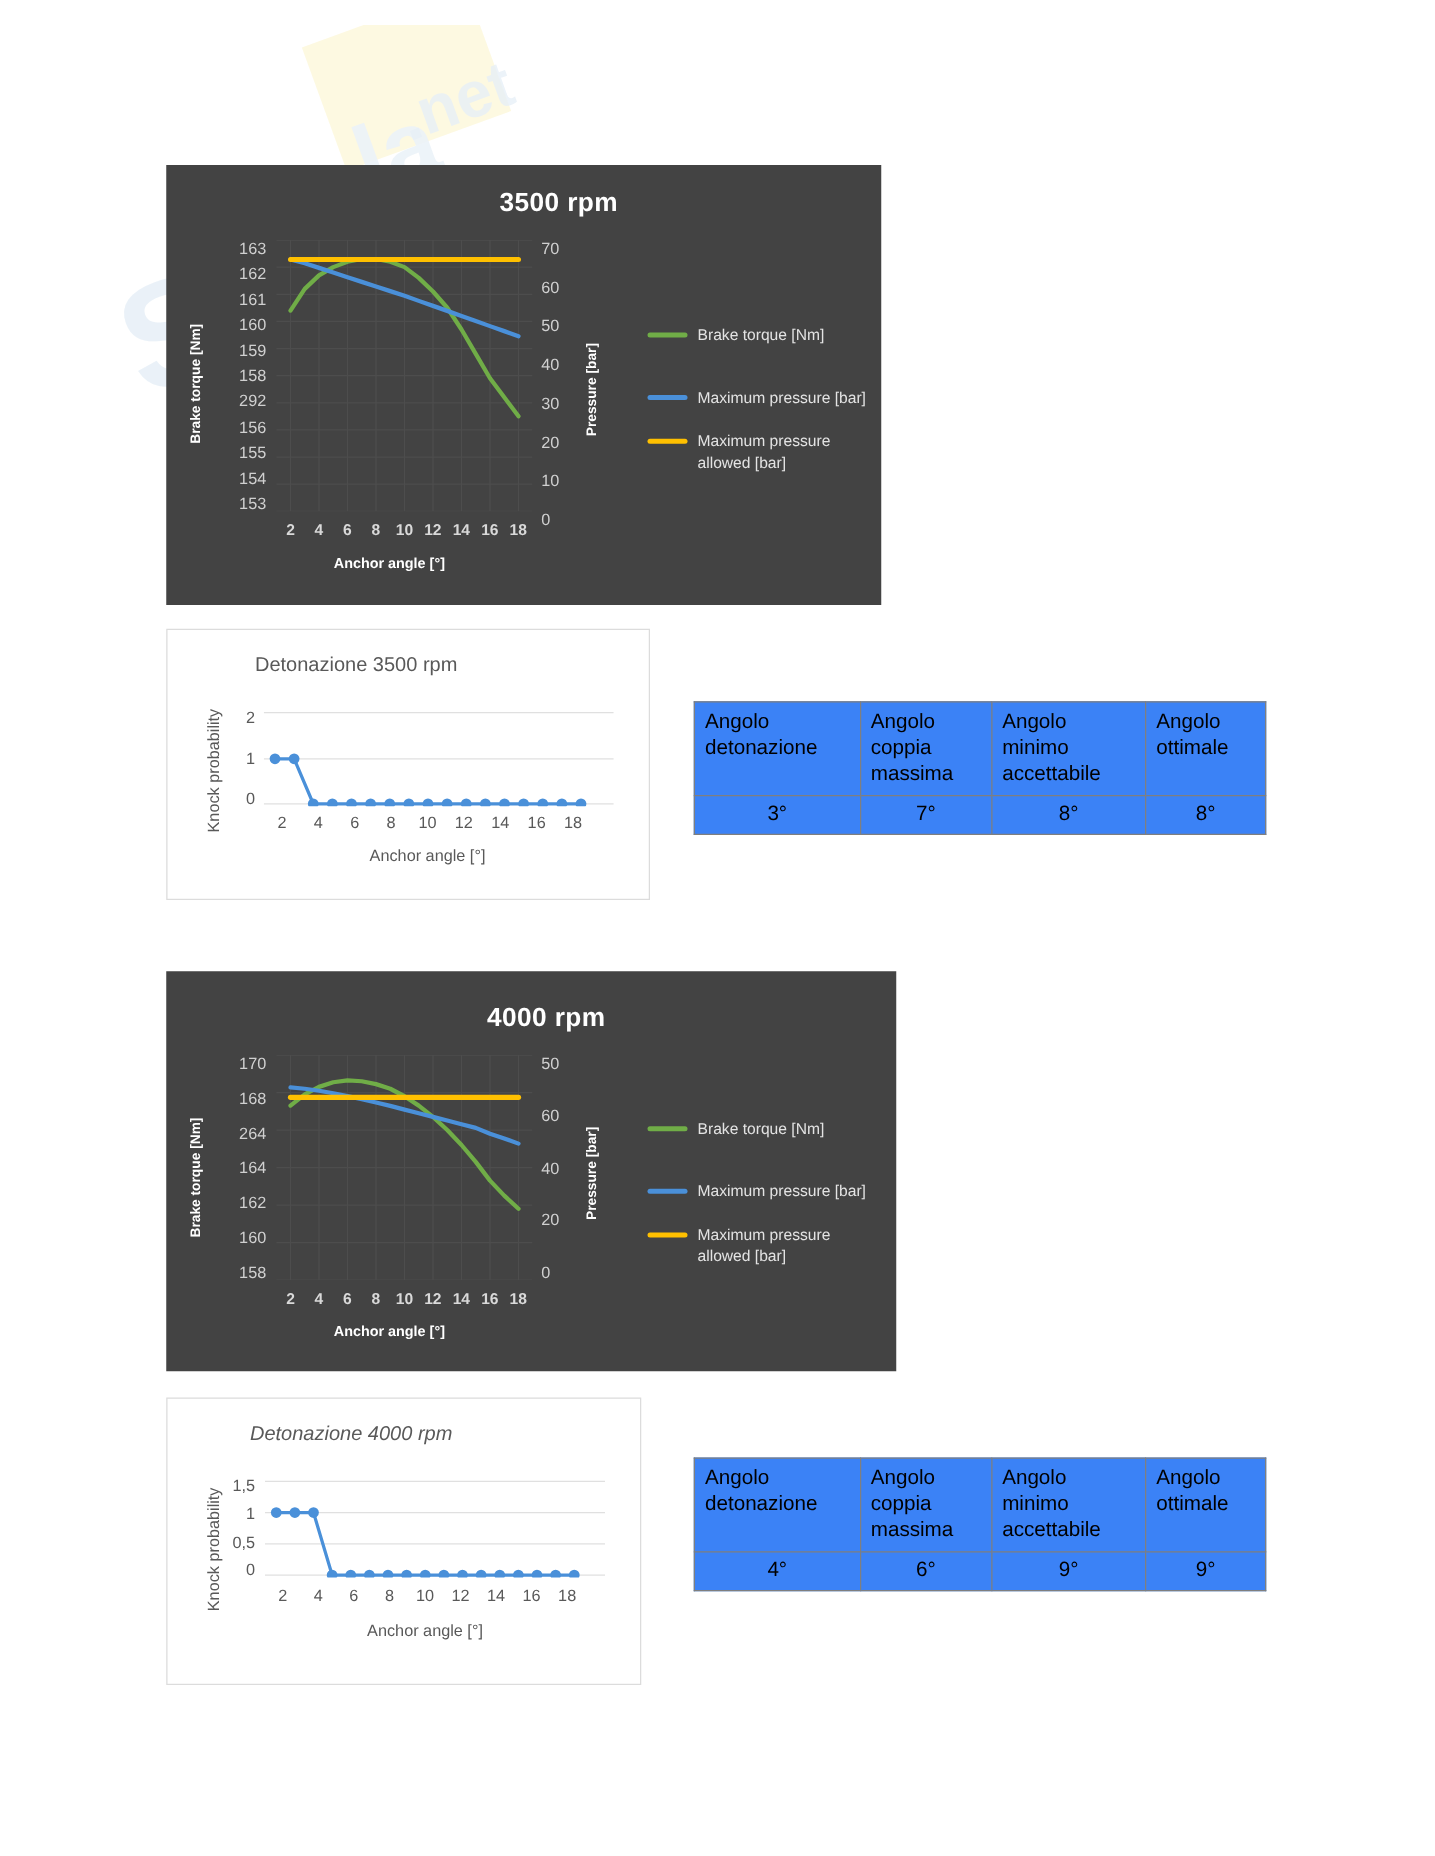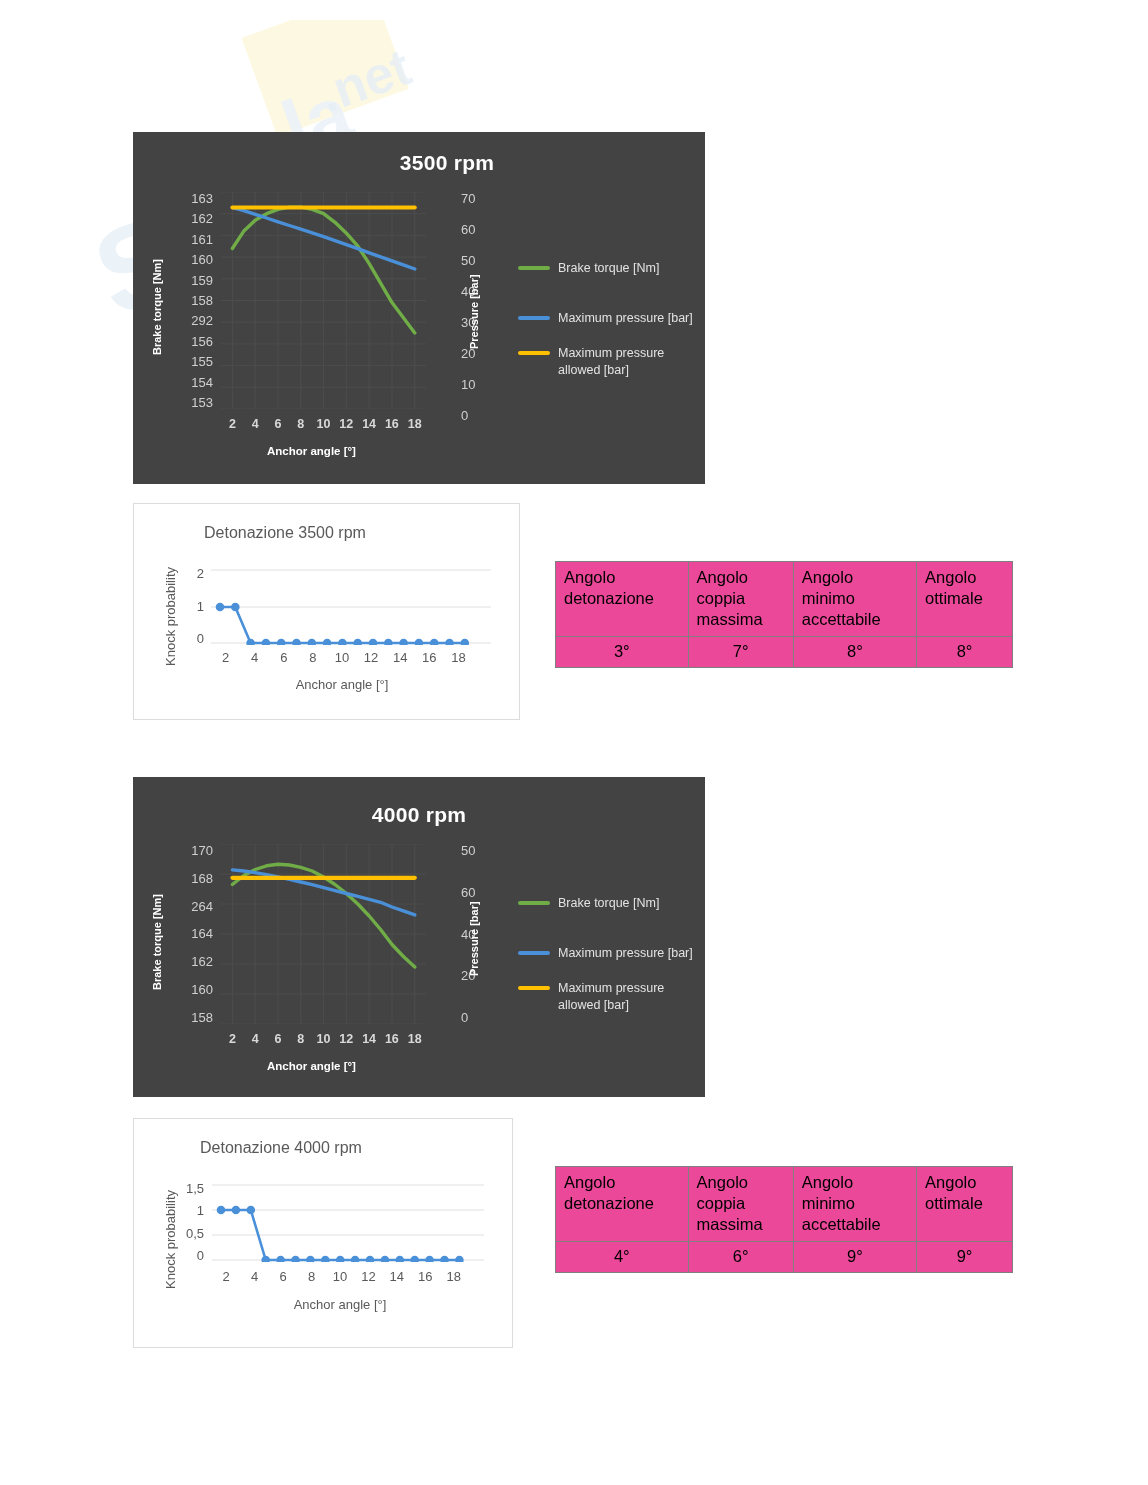--- a/index.html
+++ b/index.html
@@ -60,21 +60,21 @@
   .tick-col {
     position: absolute;
     display: flex;
     flex-direction: column;
     justify-content: space-between;
     color: #d0d0d0;
     font-size: 13px;
   }
   .tick-col.right { align-items: flex-start; gap: 18px; }
   .tick-col.left  { align-items: flex-end; }
-  .tick-col span { line-height: 1; margin-left: 28px; }
+  .tick-col span { line-height: 1; }
   .xtick-row {
     position: absolute;
     display: flex;
     color: #d9d9d9;
     font-size: 12.5px;
     font-weight: bold;
   }
   .xtick-row span {
     flex: 1;
     text-align: center;
@@ -148,21 +148,21 @@
     display: flex;
     color: #595959;
     font-size: 13px;
   }
   .knock-xticks span { flex: 1; text-align: center; }
 
   
   table.angle-table {
     position: absolute;
     border-collapse: collapse;
-    background: #ec4899;
+    background: #3b82f6;
     z-index: 1;
   }
   table.angle-table td {
     border: 1px solid #7f7f7f;
     color: #000000;
     font-size: 16.5px;
     padding: 5px 8px 6px 8px;
     vertical-align: top;
     line-height: 1.28;
   }
@@ -344,21 +344,21 @@
   </tr>
   <tr>
     <td class="val">3°</td>
     <td class="val">7°</td>
     <td class="val">8°</td>
     <td class="val">8°</td>
   </tr>
 </tbody>
   </table>
 
-<div class="dark-panel" style="left:133px; top:777px; width:572px; height:320px;">
+<div class="dark-panel" style="left:133px; top:777px; width:572px; height:320px;padding-left:12px;">
 
   <div class="panel-title" style="top:26px; font-size:21px;">4000 rpm</div>
 
   <div class="axis-title-v" style="left:18px; top:90px; height:150px;">Brake torque [Nm]</div>
 
   <div class="tick-col left" style="left:42px; top:67px; width:38px; height:180px;">
     <span>170</span>
     <span>168</span>
     <span>264</span>
     <span>164</span>
@@ -428,21 +428,21 @@
     </div>
     <div class="lrow" style="margin-top:10px;">
       <div class="swatch" style="background:#FFC000;"></div>
       <div class="ltext">Maximum pressure allowed [bar]</div>
     </div>
   </div>
 </div>
 
 <div class="knock-card" style="left:133px; top:1118px; width:378px; height:228px;">
 
-  <div class="knock-title" style="left:66px; top:20px;">Detonazione 4000 rpm</div>
+  <div class="knock-title" style="left:66px; top:20px;font-style:italic;">Detonazione 4000 rpm</div>
 
   <div class="knock-ylabel" style="left:29px; top:20px; height:150px;">Knock probability</div>
 
   <div class="knock-yticks" style="left:42px; top:63px; width:28px; height:80px;">
     <span>1,5</span>
     <span>1</span>
     <span>0,5</span>
     <span>0</span>
   </div>
 

